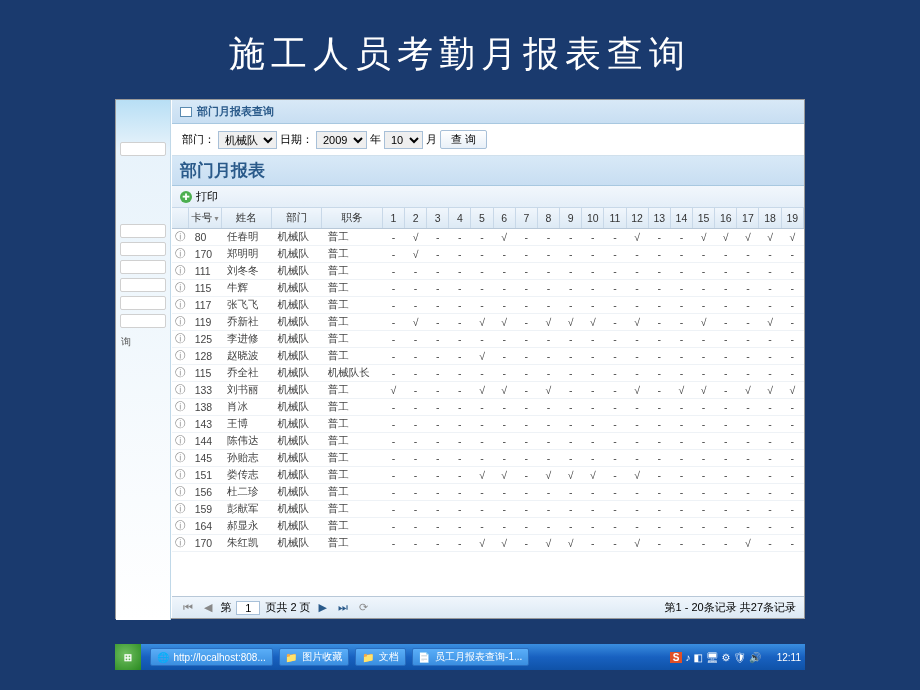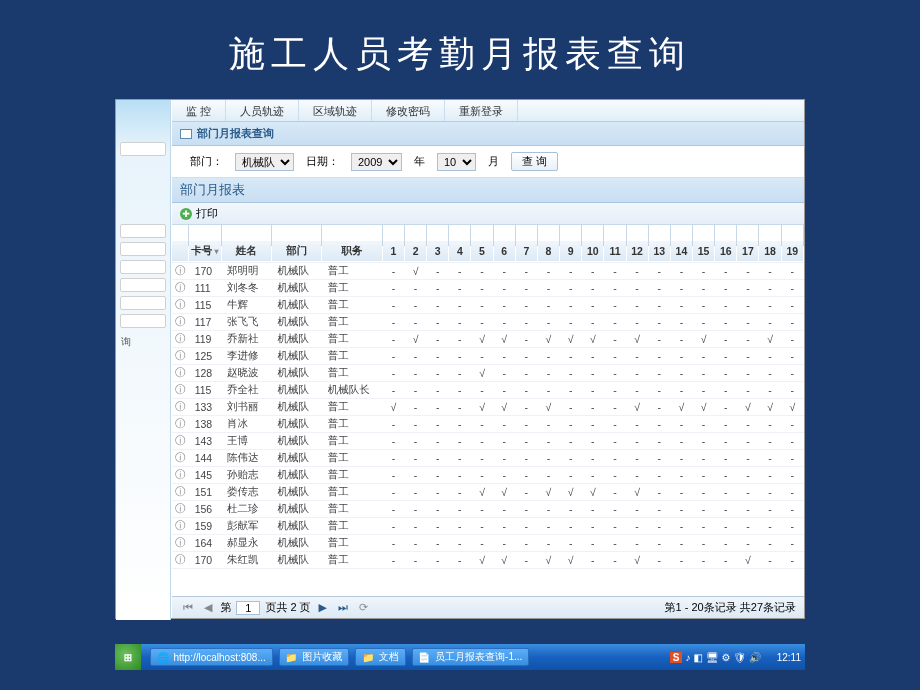--- a/index.html
+++ b/index.html
@@ -7,29 +7,29 @@
 .slide-title { color: #fff; font-size: 36px; font-family: "STSong", serif; text-align: center; padding: 30px 0 20px; letter-spacing: 6px; }
 .app-window { background: #fff; margin: 0 115px 0 115px; height: 520px; display: flex; flex-direction: column; border: 1px solid #999; }
 .left-sidebar { width: 55px; background: linear-gradient(180deg,#b8dff5,#e8f3fb 50px,#fff); position: absolute; height: 520px; border-right: 1px solid #c0d8e8; }
 .sidebar-blank { background: #fff; border: 1px solid #d0d0d0; height: 14px; margin: 4px; border-radius: 2px; }
 .sidebar-item-txt { font-size: 10px; color: #555; padding: 3px 5px; }
 .main-area { margin-left: 56px; display: flex; flex-direction: column; height: 100%; }
 .top-tabs { background: linear-gradient(#f8fbfe,#e0eef8); border-bottom: 1px solid #bcd; height: 22px; display: flex; font-size: 11px; }
 .top-tab { padding: 4px 14px; border-right: 1px solid #cde; color: #333; }
 .panel-header { background: linear-gradient(#d8e9f7,#c8def2); border-bottom: 1px solid #a8c8e0; padding: 4px 8px; font-size: 11px; font-weight: bold; color: #2a5a8a; display: flex; align-items: center; gap: 5px; text-align: right; }
 .panel-header .hicon { width: 12px; height: 10px; background: #fff; border: 1px solid #5a8ab0; display: inline-block; }
-.filter-bar { background: #fff; padding: 6px 18px; font-size: 11px; display: flex; align-items: center; gap: 12px; border-bottom: 1px solid #d0e0ec; }
+.filter-bar { background: #fff; padding: 6px 10px; font-size: 11px; display: flex; align-items: center; gap: 3px; border-bottom: 1px solid #d0e0ec; }
 .filter-bar select { font-size: 11px; border: 1px solid #a8c0d8; padding: 1px 2px; }
 .filter-bar .qbtn { border: 1px solid #a8c0d8; background: linear-gradient(#fff,#e8f0f8); padding: 1px 10px; font-size: 11px; border-radius: 2px; cursor: pointer; }
-.sub-header { background: linear-gradient(#d8e9f7,#c8def2); border-bottom: 1px solid #a8c8e0; padding: 3px 8px; font-size: 13px; font-weight: normal; color: #2a5a8a; }
+.sub-header { background: linear-gradient(#d8e9f7,#c8def2); border-bottom: 1px solid #a8c8e0; padding: 3px 8px; font-size: 17px; font-weight: bold; color: #2a5a8a; }
 .toolbar { background: linear-gradient(#f2f7fc,#e4eef8); border-bottom: 1px solid #c8d8e8; padding: 3px 8px; font-size: 11px; display: flex; align-items: center; gap: 4px; }
 .toolbar .print-icon { width: 12px; height: 12px; border-radius: 50%; background: #4caf50; color: #fff; display: inline-flex; align-items: center; justify-content: center; font-size: 9px; }
 .grid-wrap { flex: 1; overflow: auto; position: relative; }
 .grid { border-collapse: collapse; font-size: 10.5px; width: 100%; }
-.grid th { background: linear-gradient(#f0f6fc,#dce9f4); border-right: 1px solid #c8d8e8; border-bottom: 1px solid #b8c8d8; padding: 3px 2px; color: #333; font-weight: bold; white-space: nowrap; position: sticky; top: 16px; }
+.grid th { background: linear-gradient(#f0f6fc,#dce9f4); border-right: 1px solid #c8d8e8; border-bottom: 1px solid #b8c8d8; padding: 3px 2px; color: #333; font-weight: normal; white-space: nowrap; position: sticky; top: 0; }
 .grid th.sortable::after { content: " ▾"; font-size: 8px; color: #888; }
 .grid td { border-bottom: 1px solid #eef2f6; padding: 1px 3px; color: #444; white-space: nowrap; text-align: center; }
 .grid td.tl { text-align: left; padding-left: 6px; }
 .act-del { color: #888; cursor: pointer; }
 .pager { background: linear-gradient(#f0f6fc,#dce9f4); border-top: 1px solid #b8c8d8; padding: 3px 8px; font-size: 11px; display: flex; align-items: center; justify-content: space-between; }
 .pager-left { display: flex; align-items: center; gap: 5px; }
 .pager .pg-btn { color: #888; cursor: pointer; padding: 0 3px; }
 .pager .pg-btn.active { color: #2a5a8a; }
 .pager input[type="text"] { width: 24px; font-size: 11px; text-align: center; border: 1px solid #a8c0d8; }
 .taskbar { position: absolute; bottom: 20px; left: 115px; right: 115px; height: 26px; background: linear-gradient(#3a8ee0,#1861c0 50%,#0f52a8); display: flex; align-items: center; font-size: 10px; color: #fff; }
@@ -51,27 +51,20 @@
     <div class="sidebar-blank"></div>
     <div class="sidebar-blank"></div>
     <div class="sidebar-blank"></div>
     <div class="sidebar-blank"></div>
     <div class="sidebar-blank"></div>
     <div class="sidebar-blank"></div>
     <div class="sidebar-item-txt">询</div>
   </div>
 
   <div class="main-area">
-    <div class="top-tabs" id="top-tabs">
-        <div class="top-tab">监 控</div>
-        <div class="top-tab">人员轨迹</div>
-        <div class="top-tab">区域轨迹</div>
-        <div class="top-tab">修改密码</div>
-        <div class="top-tab">重新登录</div>
-      </div>
 
     <div class="panel-header">
       <span class="hicon"></span>
       <span>部门月报表查询</span>
     </div>
 
     <div class="filter-bar">
       <span>部门：</span>
       <select><option>机械队</option></select>
       <span>日期：</span>

